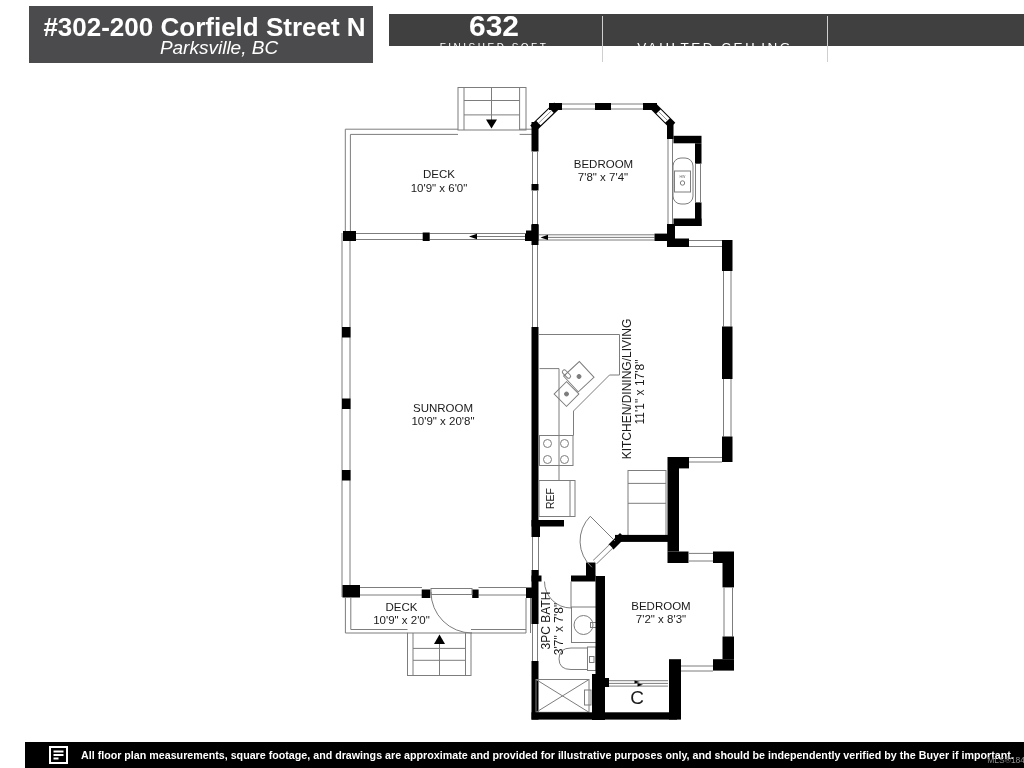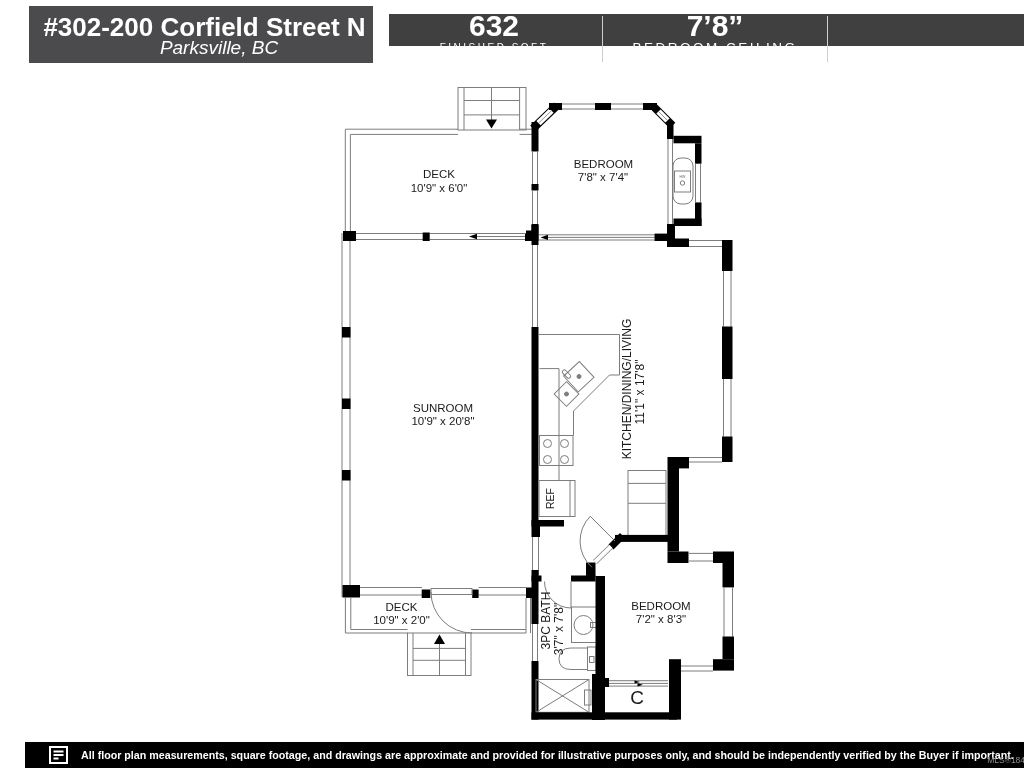--- a/index.html
+++ b/index.html
@@ -18,22 +18,21 @@
 <div class="abs" style="left:364px;top:14px;width:660px;height:32px;background:#404040;color:#fff;">
 
   <div class="abs" style="left:0;top:0;width:214px;height:50px;text-align:center;">
     <div class="abs" style="left:-2px;top:-3px;width:214px;font-size:30px;font-weight:bold;line-height:30px;">632</div>
     <div class="abs" style="left:-2px;top:27px;width:214px;font-size:10px;letter-spacing:2.5px;line-height:14px;">FINISHED SQFT</div>
   </div>
 
   <div class="abs" style="left:213px;top:2px;width:1px;height:46px;background:#cfcfcf;"></div>
 
   <div class="abs" style="left:214px;top:0;width:224px;height:50px;text-align:center;">
-    <div class="abs" style="left:0;top:-3px;width:224px;font-size:30px;font-weight:bold;line-height:30px;">7’8”</div>
-    <div class="abs" style="left:0;top:27px;width:224px;font-size:13.5px;letter-spacing:2.5px;line-height:14px;">BEDROOM CEILING</div>
+    <div class="abs" style="left:0;top:27px;width:224px;font-size:13.5px;letter-spacing:2.5px;line-height:14px;">VAULTED CEILING</div>
   </div>
 
   <div class="abs" style="left:438px;top:2px;width:1px;height:46px;background:#cfcfcf;"></div>
 </div>
 
 <svg class="abs" style="left:0;top:0;" width="1024" height="768" viewBox="0 0 1024 768">
 <g stroke-linecap="butt" fill="none">
 
 <g stroke="#7d7d7d" stroke-width="1">
   <rect x="433" y="87.5" width="68" height="42.5"></rect>

